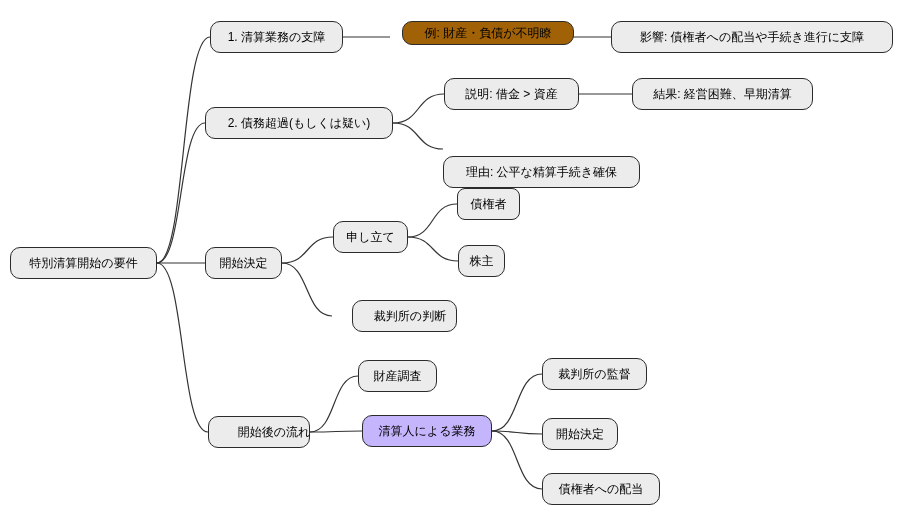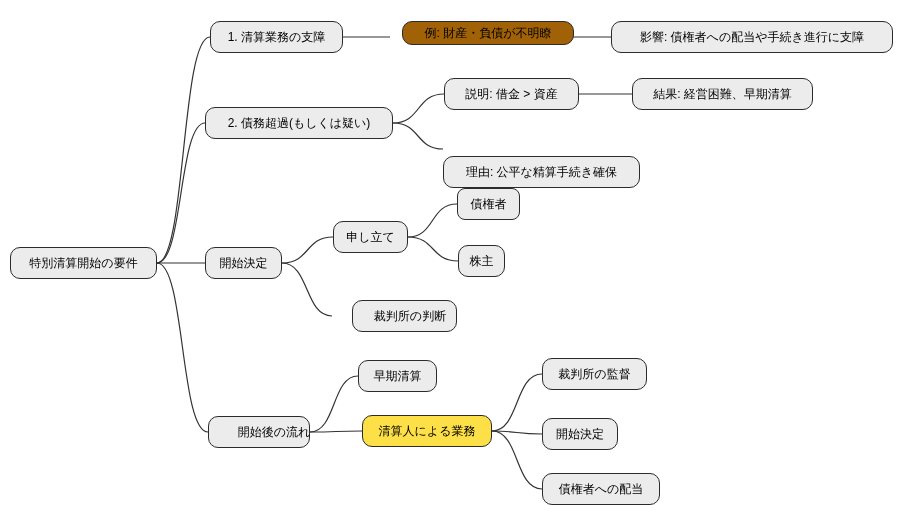--- a/index.html
+++ b/index.html
@@ -99,23 +99,23 @@
     <div class="node" style="left: 458px; top: 245px; width: 47px; height: 32px; background: rgb(236, 236, 236); border-color: rgb(43, 43, 43);">
       <span>株主</span>
     </div>
     <div class="node" style="left: 352px; top: 300px; width: 105px; height: 32px; background: rgb(236, 236, 236); border-color: rgb(43, 43, 43); padding-left: 13px;">
       <span>裁判所の判断</span>
     </div>
     <div class="node" style="left: 208px; top: 416px; width: 102px; height: 32px; background: rgb(236, 236, 236); border-color: rgb(43, 43, 43); padding-left: 32px;">
       <span>開始後の流れ</span>
     </div>
     <div class="node" style="left: 358px; top: 360px; width: 79px; height: 32px; background: rgb(236, 236, 236); border-color: rgb(43, 43, 43);">
-      <span>早期清算</span>
+      <span>財産調査</span>
     </div>
-    <div class="node" style="left: 362px; top: 415px; width: 130px; height: 32px; background: #fde047; border-color: rgb(43, 43, 43);">
+    <div class="node" style="left: 362px; top: 415px; width: 130px; height: 32px; background: #c4b5fd; border-color: rgb(43, 43, 43);">
       <span>清算人による業務</span>
     </div>
     <div class="node" style="left: 542px; top: 358px; width: 105px; height: 32px; background: rgb(236, 236, 236); border-color: rgb(43, 43, 43);">
       <span>裁判所の監督</span>
     </div>
     <div class="node" style="left: 542px; top: 418px; width: 76px; height: 32px; background: rgb(236, 236, 236); border-color: rgb(43, 43, 43);">
       <span>開始決定</span>
     </div>
     <div class="node" style="left: 542px; top: 473px; width: 118px; height: 32px; background: rgb(236, 236, 236); border-color: rgb(43, 43, 43);">
       <span>債権者への配当</span>

